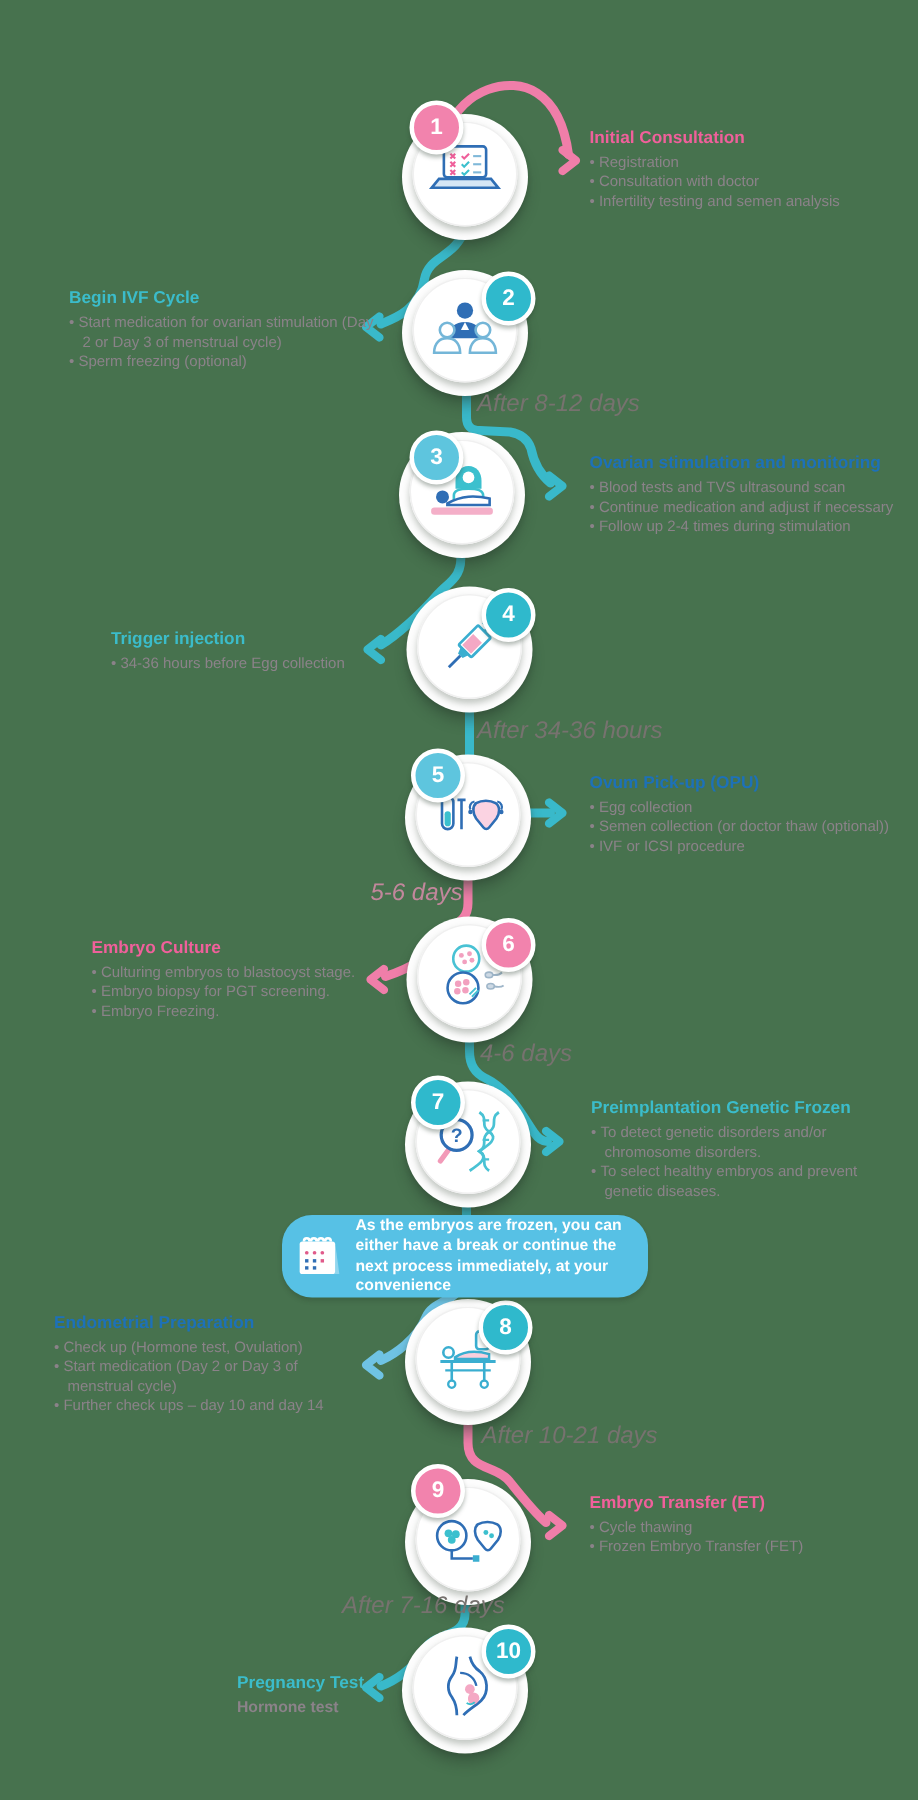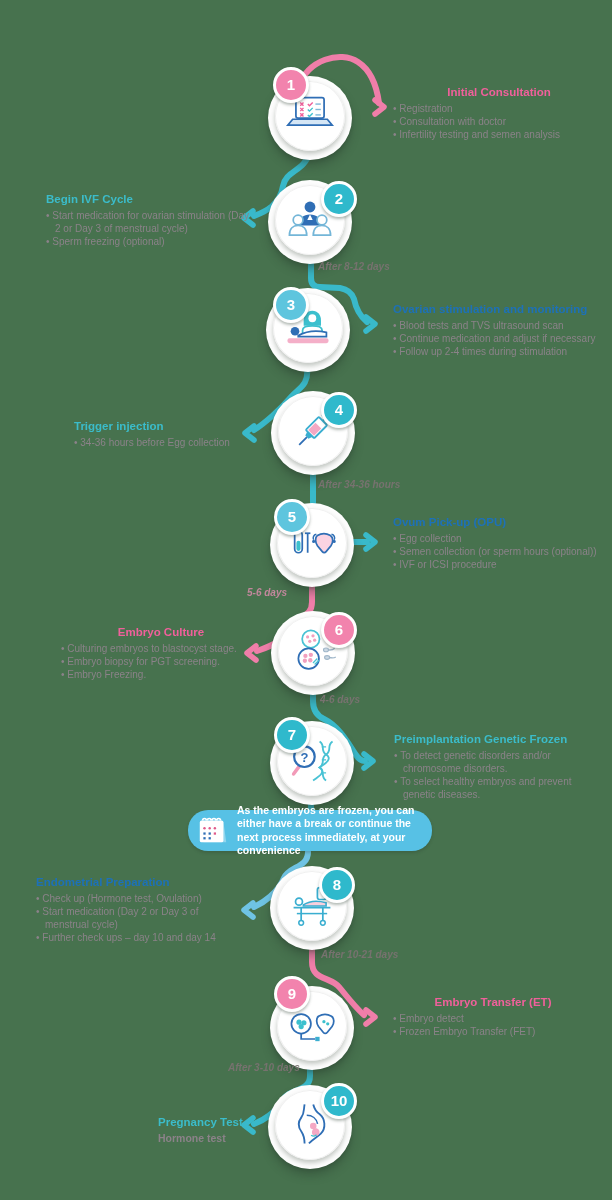--- a/index.html
+++ b/index.html
@@ -15,30 +15,30 @@
     display:flex;align-items:center;justify-content:center;}
   .badge{position:absolute;width:30px;height:30px;border-radius:50%;border:3px solid #fff;
     color:#fff;font-weight:bold;font-size:15px;line-height:30px;text-align:center;
     box-shadow:0 2px 3px rgba(40,60,45,.35);box-sizing:content-box;}
   .badge.teal{background:#2fb9cc;}
   .badge.lblue{background:#5ec5de;}
   .badge.pink{background:#f283ad;}
   
   .step-text{position:absolute;}
   .step-title{font-weight:bold;font-size:11.5px;margin:0 0 2px 0;line-height:1.2;}
-  .t-pink{color:#f0609b;text-align:center;} .t-teal{color:#3bbcca;} .t-blue{color:#1d71b8;}
+  .t-pink{color:#f0609b;} .t-teal{color:#3bbcca;} .t-blue{color:#1d71b8;}
   .bullets{margin:0;padding:0;list-style:none;}
   .bullets li{font-size:10px;font-weight:normal;color:#8b8289;line-height:1.3;
     padding-left:9px;text-indent:-9px;}
   .bullets li:before{content:"\2022\00a0";color:#8b8289;}
   .subtitle{font-size:10.5px;font-weight:bold;color:#8b8289;line-height:1.3;}
-  .duration{position:absolute;font-size:10px;font-weight:bold;font-style:italic;color:#77726f;white-space:nowrap;}
+  .duration{position:absolute;font-size:16px;font-weight:normal;font-style:italic;color:#77726f;white-space:nowrap;}
   .duration.pinkish{color:#c2879c;}
   
-  .callout{position:absolute;left:188px;top:810px;width:244px;height:41px;background:#57c1e5;
+  .callout{position:absolute;left:188px;top:810px;width:244px;height:55px;background:#57c1e5;
     border-radius:20px;display:flex;align-items:center;gap:7px;padding:16px 8px;box-sizing:border-box;
     box-shadow:0 2px 3px rgba(40,60,45,.25);}
   .callout-text{color:#fff;font-size:10.5px;font-weight:bold;line-height:1.25;}
 </style>
 </head>
 <body>
 
 <div class="canvas">
 
   <svg class="wires" width="612" height="1200" viewBox="0 0 612 1200">
@@ -279,21 +279,21 @@
     <div class="step-title t-teal">Trigger injection</div>
     <ul class="bullets">
         <li>34-36 hours before Egg collection</li>
       </ul>
   </div>
 
   <div class="step-text" style="left:393px;top:516px;width:218px">
     <div class="step-title t-blue">Ovum Pick-up (OPU)</div>
     <ul class="bullets">
         <li>Egg collection</li>
-        <li>Semen collection (or sperm hours (optional))</li>
+        <li>Semen collection (or doctor thaw (optional))</li>
         <li>IVF or ICSI procedure</li>
       </ul>
   </div>
 
   <div class="step-text" style="left:61px;top:626px;width:200px">
     <div class="step-title t-pink">Embryo Culture</div>
     <ul class="bullets">
         <li>Culturing embryos to blastocyst stage.</li>
         <li>Embryo biopsy for PGT screening.</li>
         <li>Embryo Freezing.</li>
@@ -313,36 +313,36 @@
     <ul class="bullets">
         <li>Check up (Hormone test, Ovulation)</li>
         <li>Start medication (Day 2 or Day 3 of menstrual cycle)</li>
         <li>Further check ups – day 10 and day 14</li>
       </ul>
   </div>
 
   <div class="step-text" style="left:393px;top:996px;width:200px">
     <div class="step-title t-pink">Embryo Transfer (ET)</div>
     <ul class="bullets">
-        <li>Embryo detect</li>
+        <li>Cycle thawing</li>
         <li>Frozen Embryo Transfer (FET)</li>
       </ul>
   </div>
 
   <div class="step-text" style="left:158px;top:1116px;width:130px">
     <div class="step-title t-teal">Pregnancy Test</div>
     <div class="subtitle">Hormone test</div>
   </div>
 
   <div class="duration" style="left:318px;top:261px">After 8-12 days</div>
   <div class="duration" style="left:318px;top:479px">After 34-36 hours</div>
   <div class="duration pinkish" style="left:247px;top:587px">5-6 days</div>
   <div class="duration" style="left:320px;top:694px">4-6 days</div>
   <div class="duration" style="left:321px;top:949px">After 10-21 days</div>
-  <div class="duration" style="left:228px;top:1062px">After 3-10 days</div>
+  <div class="duration" style="left:228px;top:1062px">After 7-16 days</div>
 
   <div class="callout">
     <svg width="34" height="34" viewBox="0 0 36 36" style="flex:0 0 auto">
       <path d="M5 8 h24 l3 22 h-24 z" fill="#fff" opacity="0.35"></path>
       <rect x="4" y="7" width="25" height="23" rx="2" fill="#fff"></rect>
       <g stroke="#fff" stroke-width="1.8" fill="none">
         <path d="M7 7 c0-3 4-3 4 0 M12 7 c0-3 4-3 4 0 M17 7 c0-3 4-3 4 0 M22 7 c0-3 4-3 4 0"></path>
       </g>
       <g>
         <circle cx="9" cy="15" r="1.3" fill="#e05a8a"></circle>

